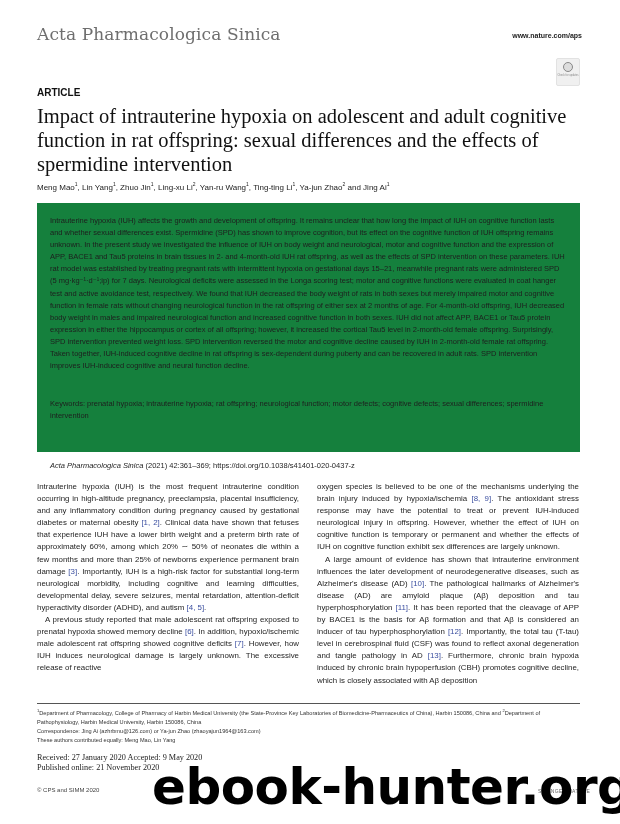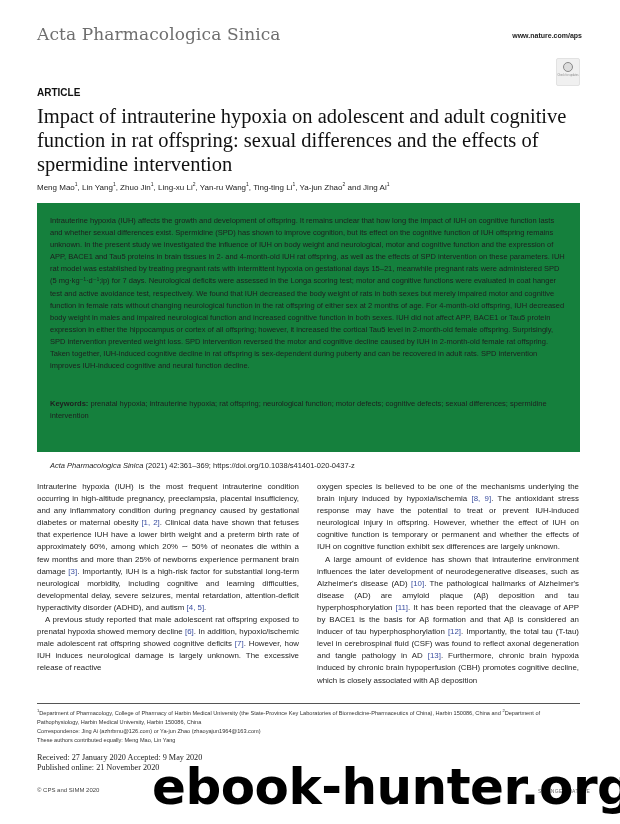--- a/index.html
+++ b/index.html
@@ -40,21 +40,21 @@
     background: #15803d;
   }
   .abstract-text {
     position: absolute; left: 13px; top: 12px; width: 518px;
     font-size: 7.5px; line-height: 12.1px; color: #1e1e1e; text-align: left;
   }
   .keywords {
     position: absolute; left: 13px; top: 195px; width: 518px;
     font-size: 7.5px; line-height: 12px; color: #1e1e1e;
   }
-  .keywords b { font-weight: bold; }
+  .keywords b { font-weight: normal; }
   .citation {
     position: absolute; left: 13px; top: 232px; width: 518px;
     font-size: 7.5px; color: #1e1e1e; margin-top: 26px;
   }
   .citation i { font-style: italic; }
   .col {
     top: 481px; width: 262px;
     font-size: 7.9px; line-height: 12.1px; color: #1e1e1e; text-align: justify;
   }
   .col-left { left: 37px; }

